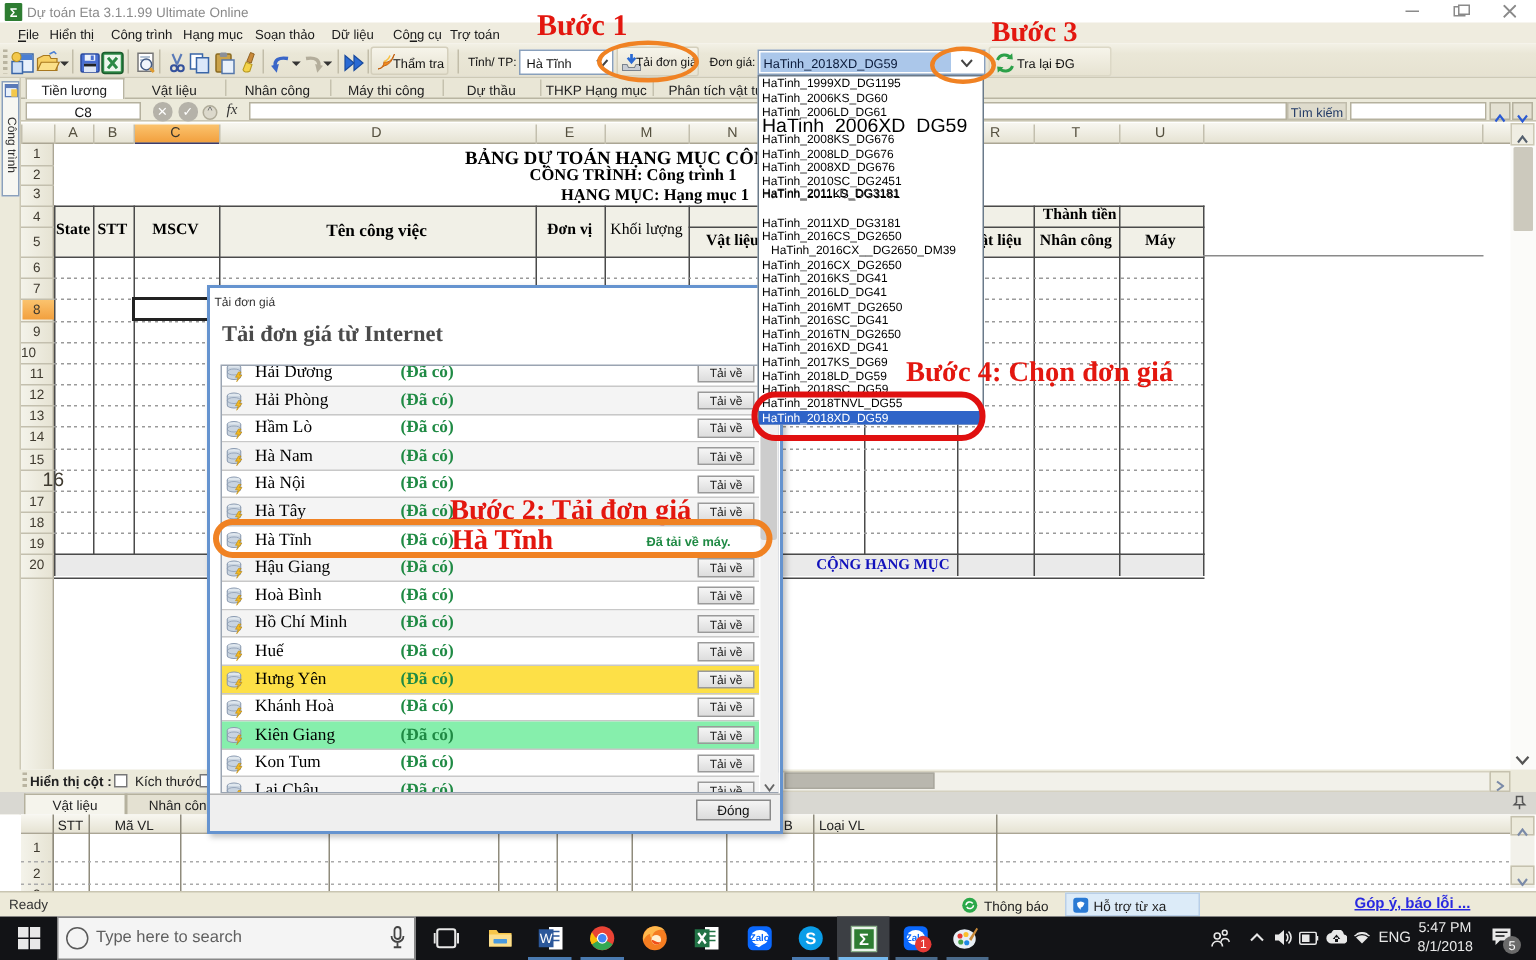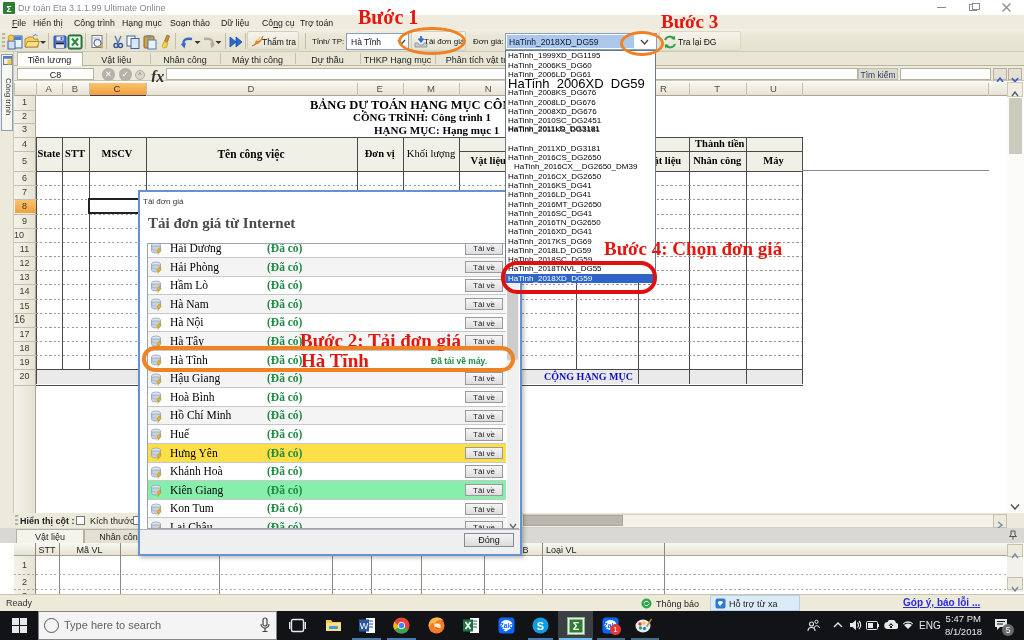--- a/index.html
+++ b/index.html
@@ -160,21 +160,21 @@
 <div class="ab" style="left:435px;top:53px;width:1px;height:11px;background:#c5c1ae"></div>
 <div class="ab" style="left:360px;top:54.5px;width:75px;text-align:center;font-size:9px;color:#222">THKP Hạng mục</div>
 <div class="ab" style="left:520px;top:53px;width:1px;height:11px;background:#c5c1ae"></div>
 <div class="ab" style="left:435px;top:54.5px;width:85px;text-align:center;font-size:9px;color:#222">Phân tích vật tư</div>
 <div class="ab" style="left:0;top:66px;width:1024px;height:15px;background:#eceadb;border-bottom:1px solid #c9c5b2"></div>
 <div class="ab" style="left:17px;top:67.5px;width:77px;height:12.5px;background:#fff;border:1px solid #b5b19e"></div>
 <div class="ab" style="left:17px;top:69.5px;width:77px;text-align:center;font-size:9px;color:#111">C8</div>
 <div class="ab" style="left:102px;top:68px;width:12.5px;height:12.5px;border-radius:50%;background:#b5b2a9;color:#fff;font-size:8.5px;line-height:12.5px;text-align:center">✕</div>
 <div class="ab" style="left:119px;top:68px;width:12.5px;height:12.5px;border-radius:50%;background:#b5b2a9;color:#fff;font-size:8.5px;line-height:12.5px;text-align:center">✓</div>
 <div class="ab" style="left:135px;top:69.5px;width:10px;height:10px;border-radius:50%;background:#dcd9cc;border:1px solid #b0ac9a;color:#666;font-size:7px;line-height:8px;text-align:center">^</div>
-<div class="ab serif" style="left:151px;top:68px;font-size:16px;font-style:italic;font-weight:bold;color:#333">fx</div>
+<div class="ab serif" style="left:151px;top:68px;font-size:10px;font-style:italic;font-weight:normal;color:#333">fx</div>
 <div class="ab" style="left:166px;top:67.5px;width:692px;height:12.5px;background:#fff;border:1px solid #b5b19e"></div>
 <div class="ab" style="left:858px;top:67.5px;width:40px;height:12.5px;background:#dedbcc;border:1px solid #c0bcab;font-size:8.5px;color:#223a66;text-align:center;line-height:12px">Tìm kiếm</div>
 <div class="ab" style="left:900px;top:67.5px;width:91px;height:12.5px;background:#fff;border:1px solid #b5b19e"></div>
 <div class="ab" style="left:993px;top:67.5px;width:14px;height:12.5px;background:#e4e1d2;border:1px solid #b5b19e;text-align:center"><svg width="8" height="6" viewBox="0 0 8 6" style="margin-top:3px">
       <path d="M1 5 L4 1 L7 5" stroke="#2a5ad4" stroke-width="1.4" fill="none"></path>
     </svg></div>
 <div class="ab" style="left:1008px;top:67.5px;width:14px;height:12.5px;background:#e4e1d2;border:1px solid #b5b19e;text-align:center"><svg width="8" height="6" viewBox="0 0 8 6" style="margin-top:3px">
       <path d="M1 1 L4 5 L7 1" stroke="#2a5ad4" stroke-width="1.4" fill="none"></path>
     </svg></div>
 <div class="ab" style="left:0;top:52px;width:14px;height:540px;background:#eceadb;border-right:1px solid #cdc9b6"></div>
@@ -242,21 +242,21 @@
 <div class="ab" style="left:14px;top:241.8px;width:21px;height:14.2px;font-size:9px;color:#3f3a2f;text-align:center;line-height:14.2px">11</div>
 <div class="ab" style="left:14px;top:270.2px;width:22px;height:1px;background:#c3bfae"></div>
 <div class="ab" style="left:14px;top:256.0px;width:21px;height:14.2px;font-size:9px;color:#3f3a2f;text-align:center;line-height:14.2px">12</div>
 <div class="ab" style="left:14px;top:284.4px;width:22px;height:1px;background:#c3bfae"></div>
 <div class="ab" style="left:14px;top:270.2px;width:21px;height:14.2px;font-size:9px;color:#3f3a2f;text-align:center;line-height:14.2px">13</div>
 <div class="ab" style="left:14px;top:298.5px;width:22px;height:1px;background:#c3bfae"></div>
 <div class="ab" style="left:14px;top:284.4px;width:21px;height:14.2px;font-size:9px;color:#3f3a2f;text-align:center;line-height:14.2px">14</div>
 <div class="ab" style="left:14px;top:312.7px;width:22px;height:1px;background:#c3bfae"></div>
 <div class="ab" style="left:14px;top:298.5px;width:21px;height:14.2px;font-size:9px;color:#3f3a2f;text-align:center;line-height:14.2px">15</div>
 <div class="ab" style="left:14px;top:326.9px;width:22px;height:1px;background:#c3bfae"></div>
-<div class="ab" style="left:14px;top:312.7px;width:43px;height:14.2px;font-size:10px;color:#3f3a2f;line-height:14.2px">16</div>
+<div class="ab" style="left:14px;top:312.7px;width:43px;height:14.2px;font-size:13px;color:#3f3a2f;text-align:center;line-height:14.2px">16</div>
 <div class="ab" style="left:14px;top:341.0px;width:22px;height:1px;background:#c3bfae"></div>
 <div class="ab" style="left:14px;top:326.9px;width:21px;height:14.2px;font-size:9px;color:#3f3a2f;text-align:center;line-height:14.2px">17</div>
 <div class="ab" style="left:14px;top:355.2px;width:22px;height:1px;background:#c3bfae"></div>
 <div class="ab" style="left:14px;top:341.0px;width:21px;height:14.2px;font-size:9px;color:#3f3a2f;text-align:center;line-height:14.2px">18</div>
 <div class="ab" style="left:14px;top:369.4px;width:22px;height:1px;background:#c3bfae"></div>
 <div class="ab" style="left:14px;top:355.2px;width:21px;height:14.2px;font-size:9px;color:#3f3a2f;text-align:center;line-height:14.2px">19</div>
 <div class="ab" style="left:14px;top:384.5px;width:22px;height:1px;background:#c3bfae"></div>
 <div class="ab" style="left:14px;top:369.4px;width:21px;height:15.1px;font-size:9px;color:#3f3a2f;text-align:center;line-height:15.1px">20</div>
 <div class="ab serif" style="left:310px;top:97.5px;font-size:12.5px;font-weight:bold;color:#000;white-space:nowrap">BẢNG DỰ TOÁN HẠNG MỤC CÔNG TRÌNH</div>
 <div class="ab serif" style="left:353px;top:110.5px;font-size:11px;font-weight:bold;color:#000;white-space:nowrap">CÔNG TRÌNH: Công trình 1</div>

